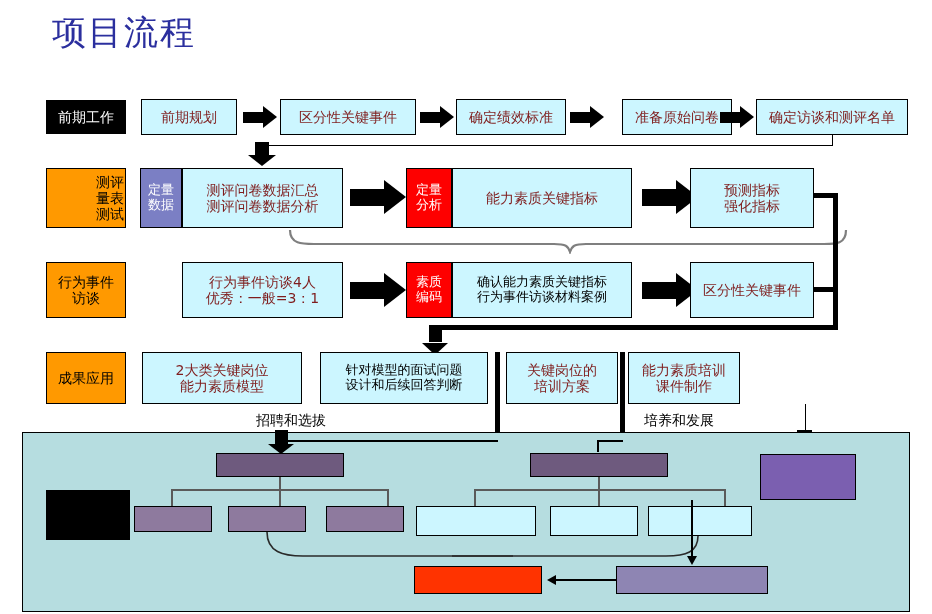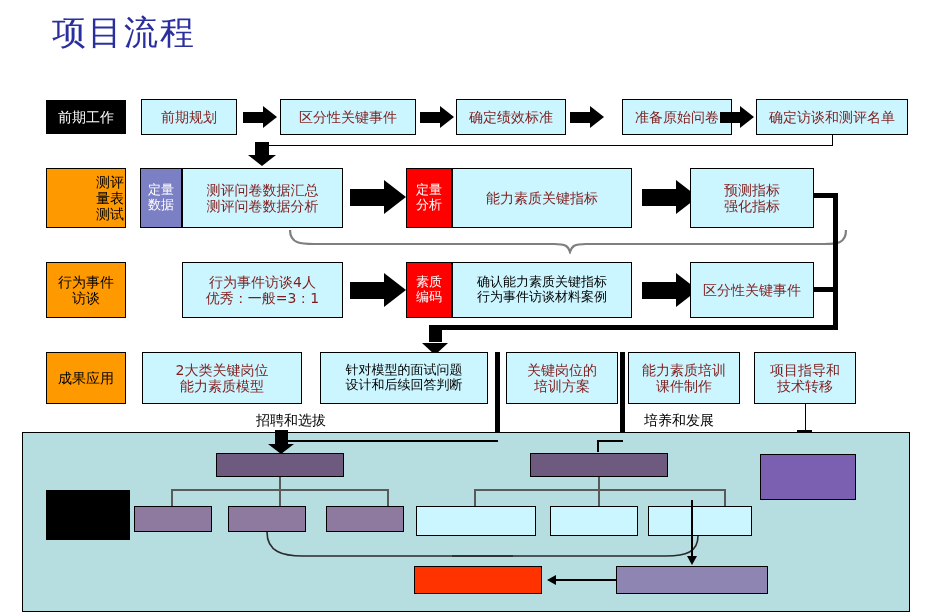--- a/index.html
+++ b/index.html
@@ -161,22 +161,20 @@
   <div class="bx orange" style="left:46px;top:352px;width:80px;height:52px;">成果应用</div>
 
   <div class="bx cyan" style="left:142px;top:352px;width:160px;height:52px;">2大类关键岗位
 能力素质模型</div>
   <div class="bx cyan" style="left:506px;top:352px;width:112px;height:52px;">关键岗位的
 培训方案</div>
   <div class="bx cyan2" style="left:320px;top:352px;width:168px;height:52px;">针对模型的面试问题
 设计和后续回答判断</div>
   <div class="bx cyan" style="left:628px;top:352px;width:112px;height:52px;">能力素质培训
 课件制作</div>
-  <div class="bx cyan" style="left:754px;top:352px;width:102px;height:52px;">项目指导和
-技术转移</div>
 
   <div class="lbl" style="left:256px;top:412px;">招聘和选拔</div>
   <div class="lbl" style="left:644px;top:412px;">培养和发展</div>
 
   <div class="ln" style="left:495px;top:352px;width:5px;height:90px;"></div>
   <div class="ln" style="left:620px;top:352px;width:5px;height:90px;"></div>
 
   <div class="ln" style="left:805px;top:404px;width:1px;height:26px;"></div>
   <div class="fatD" style="left:789px;top:430px;width:30px;height:26px;">
     <div class="shaft"></div>

